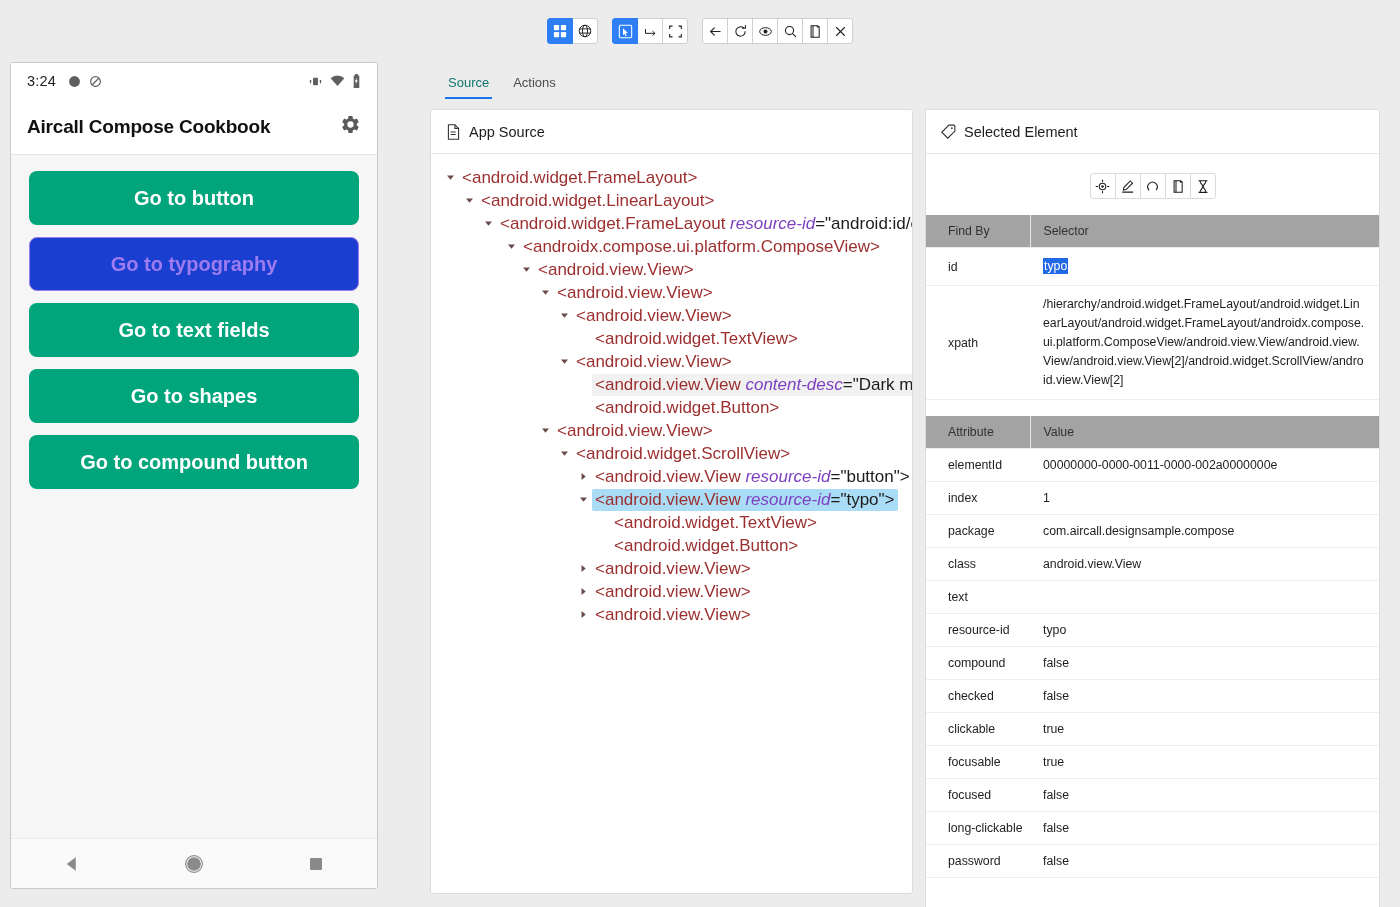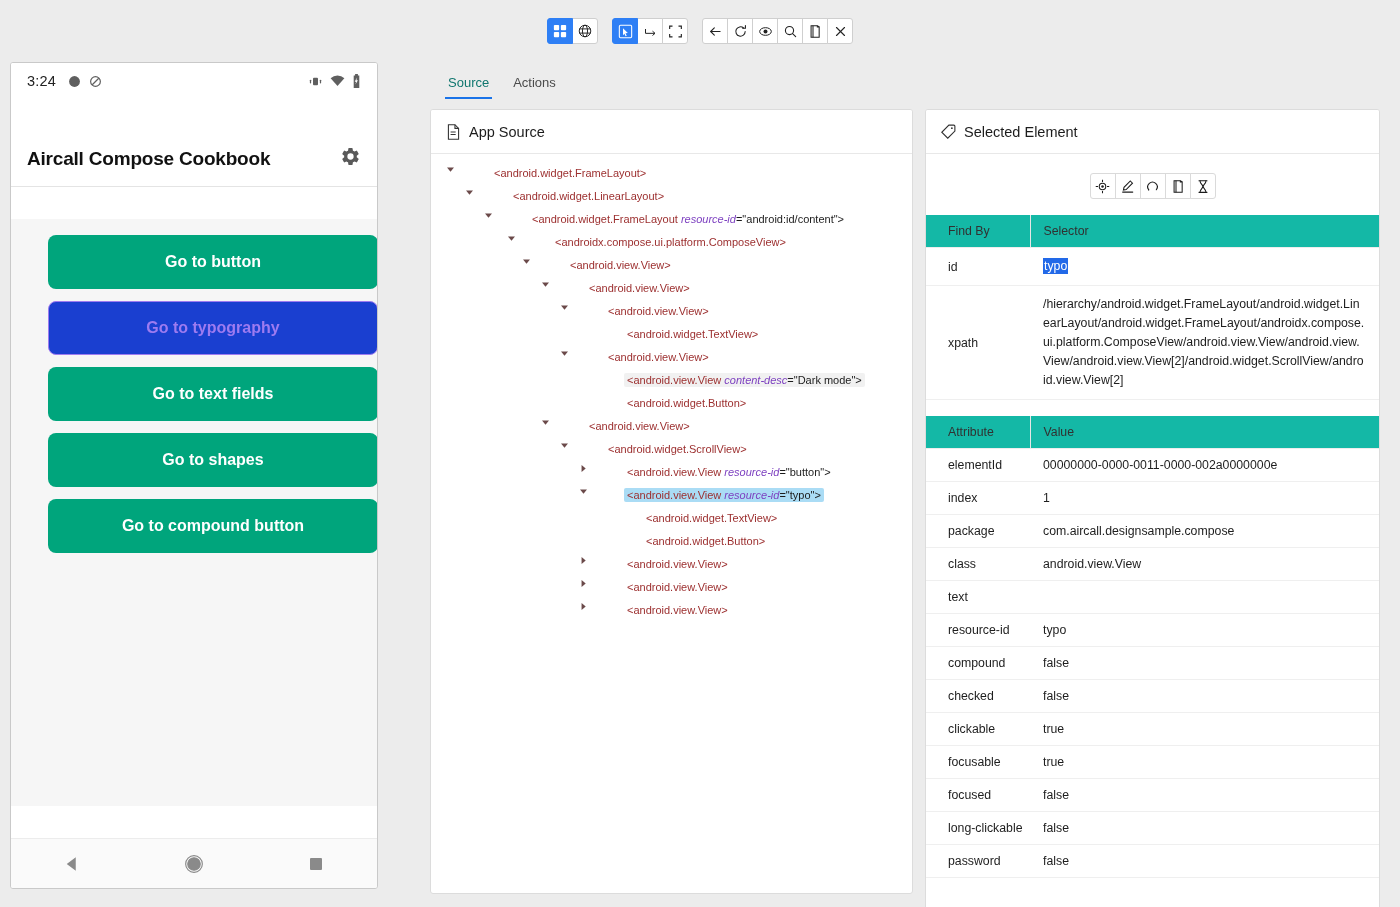--- a/index.html
+++ b/index.html
@@ -61,21 +61,20 @@
   #device-panel {
     position: absolute;
     left: 10px; top: 62px;
     width: 368px; height: 827px;
     background: #ffffff;
     border: 1px solid #c9c9c9;
     border-radius: 3px;
     overflow: hidden;
     display: flex;
     flex-direction: column;
-    gap: 32px;
   }
   #status-bar {
     height: 36px;
     background: #ffffff;
     display: flex;
     align-items: center;
     padding: 0 16px;
     flex: none;
   }
   #status-time {
@@ -111,29 +110,28 @@
     padding: 16px 18px 0 18px;
     overflow: hidden;
   }
   .app-btn {
     display: flex;
     align-items: center;
     justify-content: center;
     height: 54px;
     border-radius: 8px;
     margin-bottom: 12px;
-    font-size: 16px;
+    font-size: 20px;
     font-weight: 700;
     color: #ffffff;
     background: #00a57c;
     cursor: pointer;
     border: none;
     font-family: "Liberation Sans", sans-serif;
     width: 100%;
-    margin-left: 19px;
   }
   .app-btn.highlighted {
     background: #1a3fd0;
     color: #9d7bf0;
     border: 1.5px solid #9d7bf0;
   }
 
   #nav-bar {
     height: 50px;
     background: #fafafa;
@@ -204,26 +202,25 @@
   .card-header-icon { color: #333; display: flex; align-items: center; }
 
   #source-tree {
     padding: 12px 0 0 0;
     height: 740px;
     overflow: hidden;
     position: relative;
   }
   .tree-row {
     display: flex;
-    align-items: flex-start;
+    align-items: center;
     height: 23px;
-    font-size: 11px;
+    font-size: 17px;
     white-space: nowrap;
     font-family: "Liberation Sans", sans-serif;
-    gap: 32px;
   }
   .tree-caret {
     width: 14px;
     flex: none;
     display: flex;
     align-items: center;
     justify-content: center;
     color: #6b4a4a;
     cursor: pointer;
   }
@@ -271,21 +268,21 @@
 
   table.attr-table {
     width: 100%;
     border-collapse: collapse;
     font-size: 12.3px;
   }
   table.attr-table th {
     text-align: left;
     font-weight: 400;
     color: #313131;
-    background: #14b8a6;
+    background: #a3a3a3;
     padding: 9px 0 9px 22px;
     border-bottom: 1px solid #ededed;
     font-size: 12.3px;
   }
   table.attr-table th.col2 { border-left: 1px solid #e6e6e6; padding-left: 13px; }
   table.attr-table td {
     padding: 9px 0 9px 22px;
     color: #1e1e1e;
     border-bottom: 1px solid #efefef;
     vertical-align: middle;

